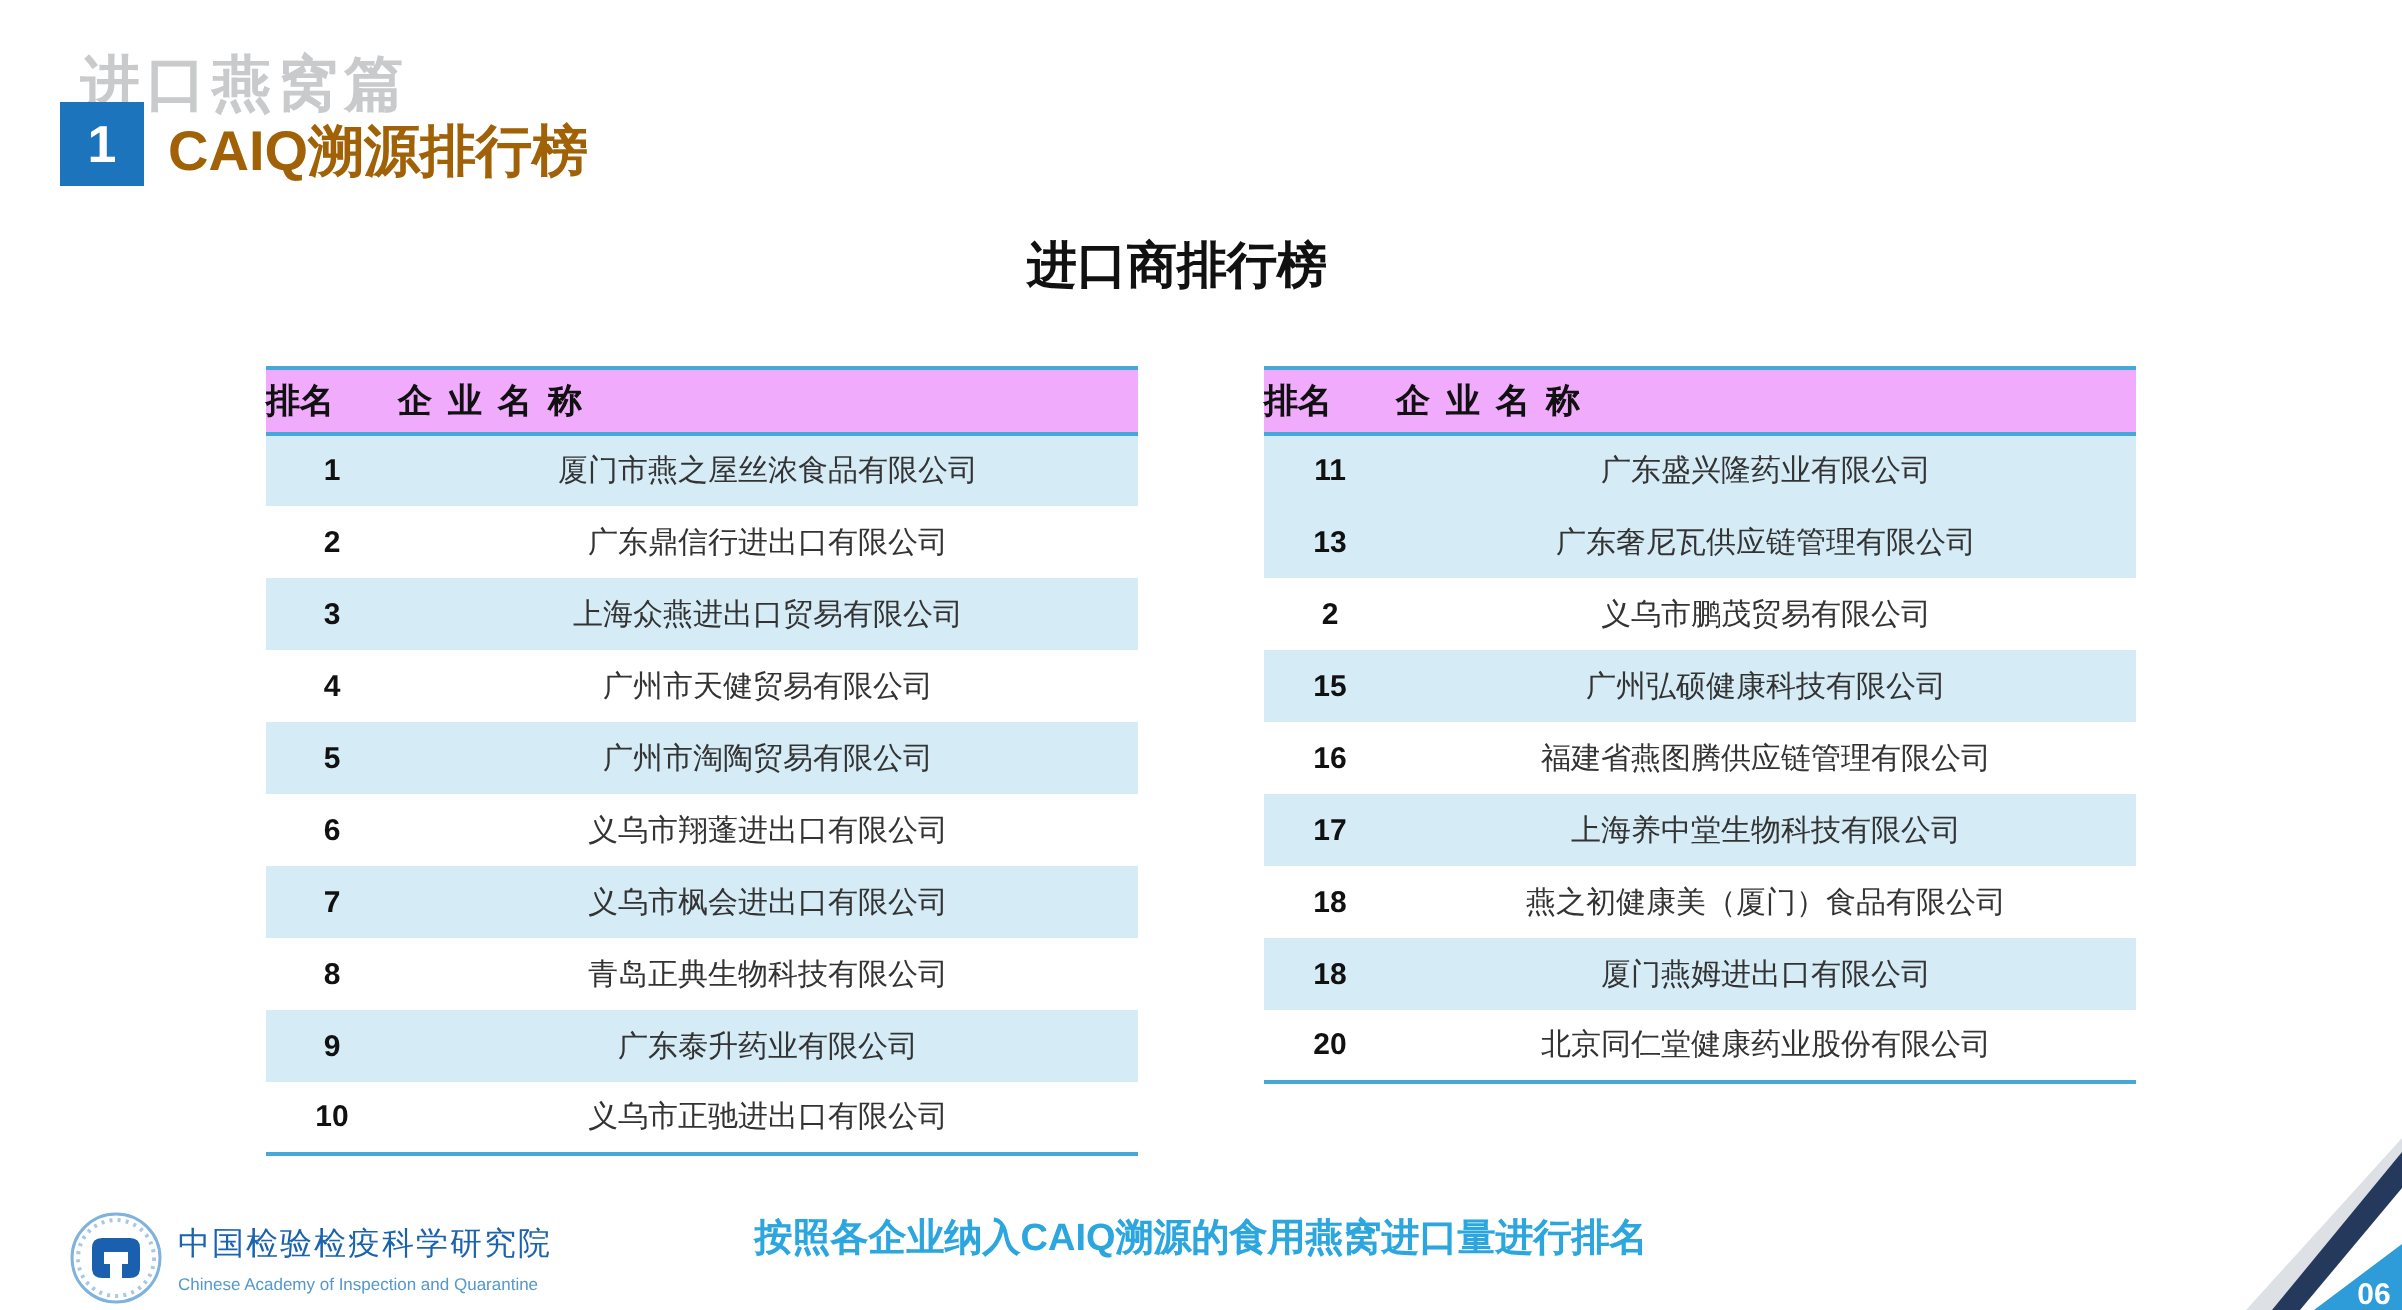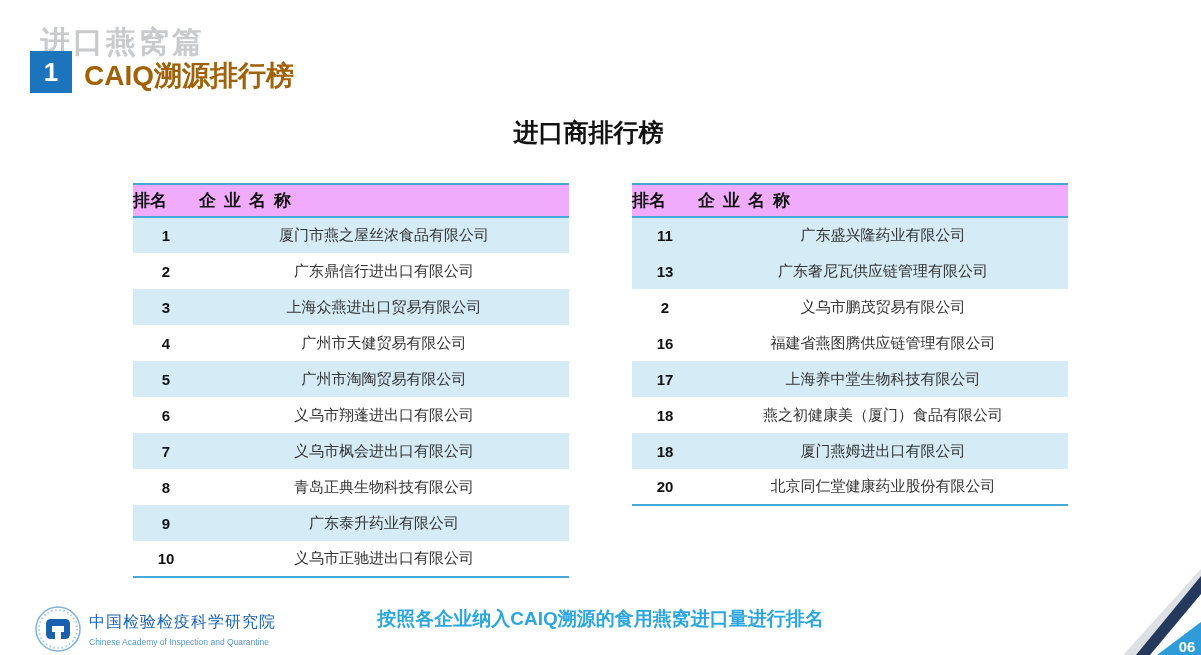--- a/index.html
+++ b/index.html
@@ -144,20 +144,24 @@
           <td class="rank-cell">11</td>
           <td class="company-cell">广东盛兴隆药业有限公司</td>
         </tr>
         <tr class="alt">
           <td class="rank-cell">13</td>
           <td class="company-cell">广东奢尼瓦供应链管理有限公司</td>
         </tr>
         <tr class="">
           <td class="rank-cell">2</td>
           <td class="company-cell">义乌市鹏茂贸易有限公司</td>
+        </tr>
+        <tr class="alt">
+          <td class="rank-cell">15</td>
+          <td class="company-cell">广州弘硕健康科技有限公司</td>
         </tr>
         <tr class="">
           <td class="rank-cell">16</td>
           <td class="company-cell">福建省燕图腾供应链管理有限公司</td>
         </tr>
         <tr class="alt">
           <td class="rank-cell">17</td>
           <td class="company-cell">上海养中堂生物科技有限公司</td>
         </tr>
         <tr class="">

